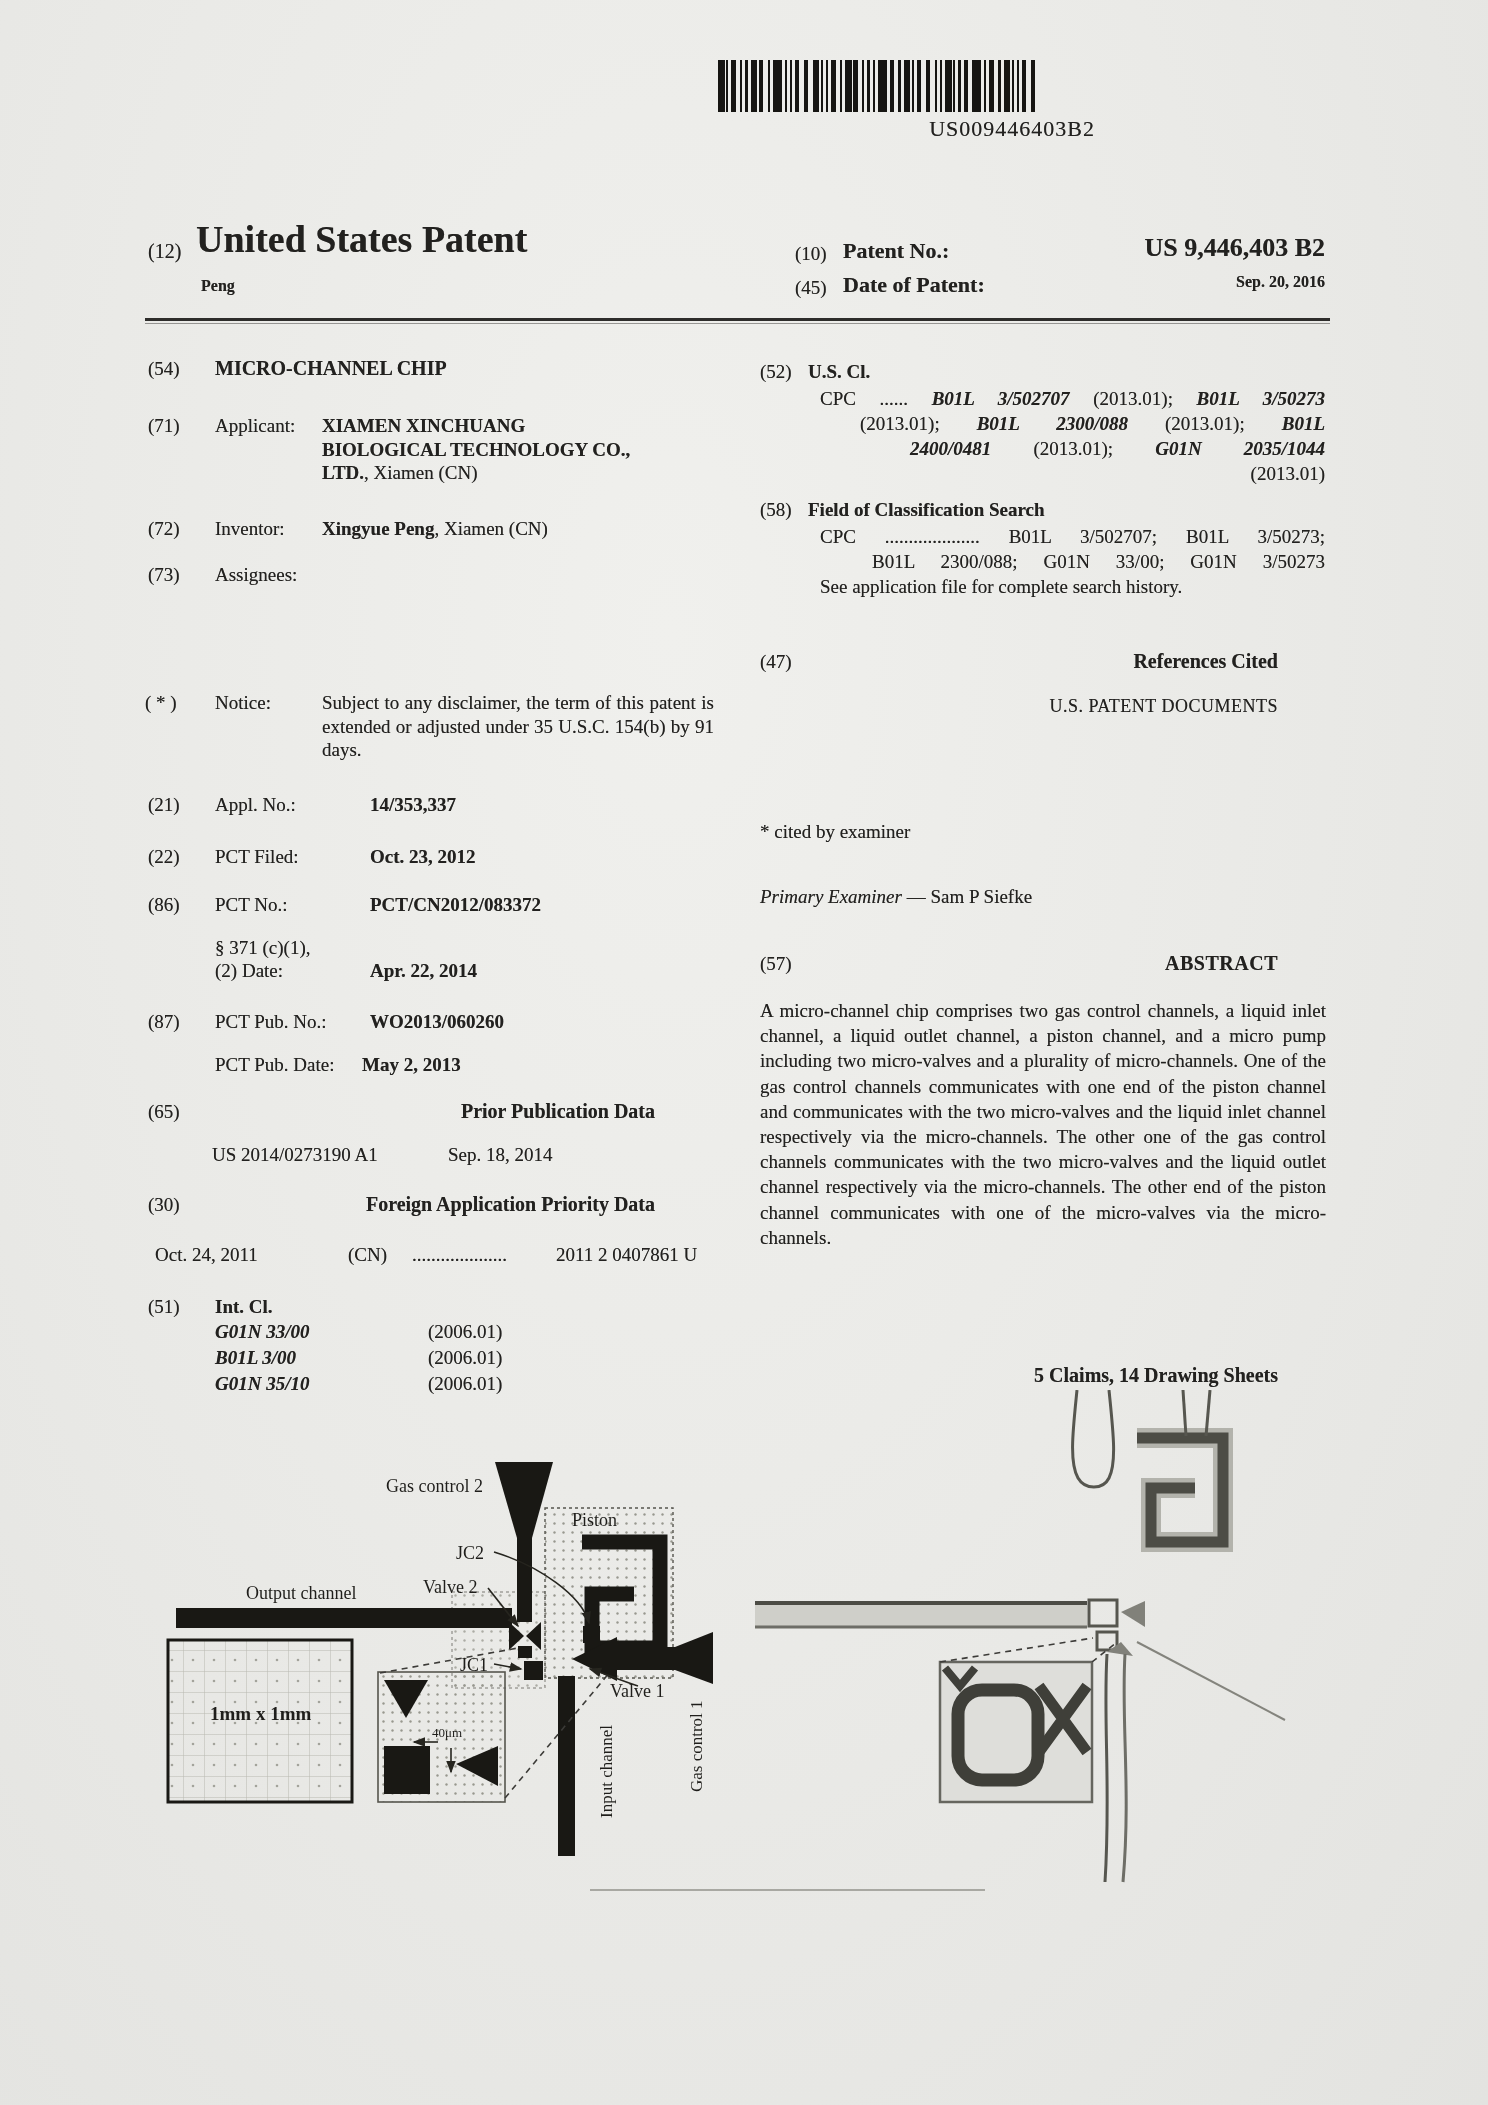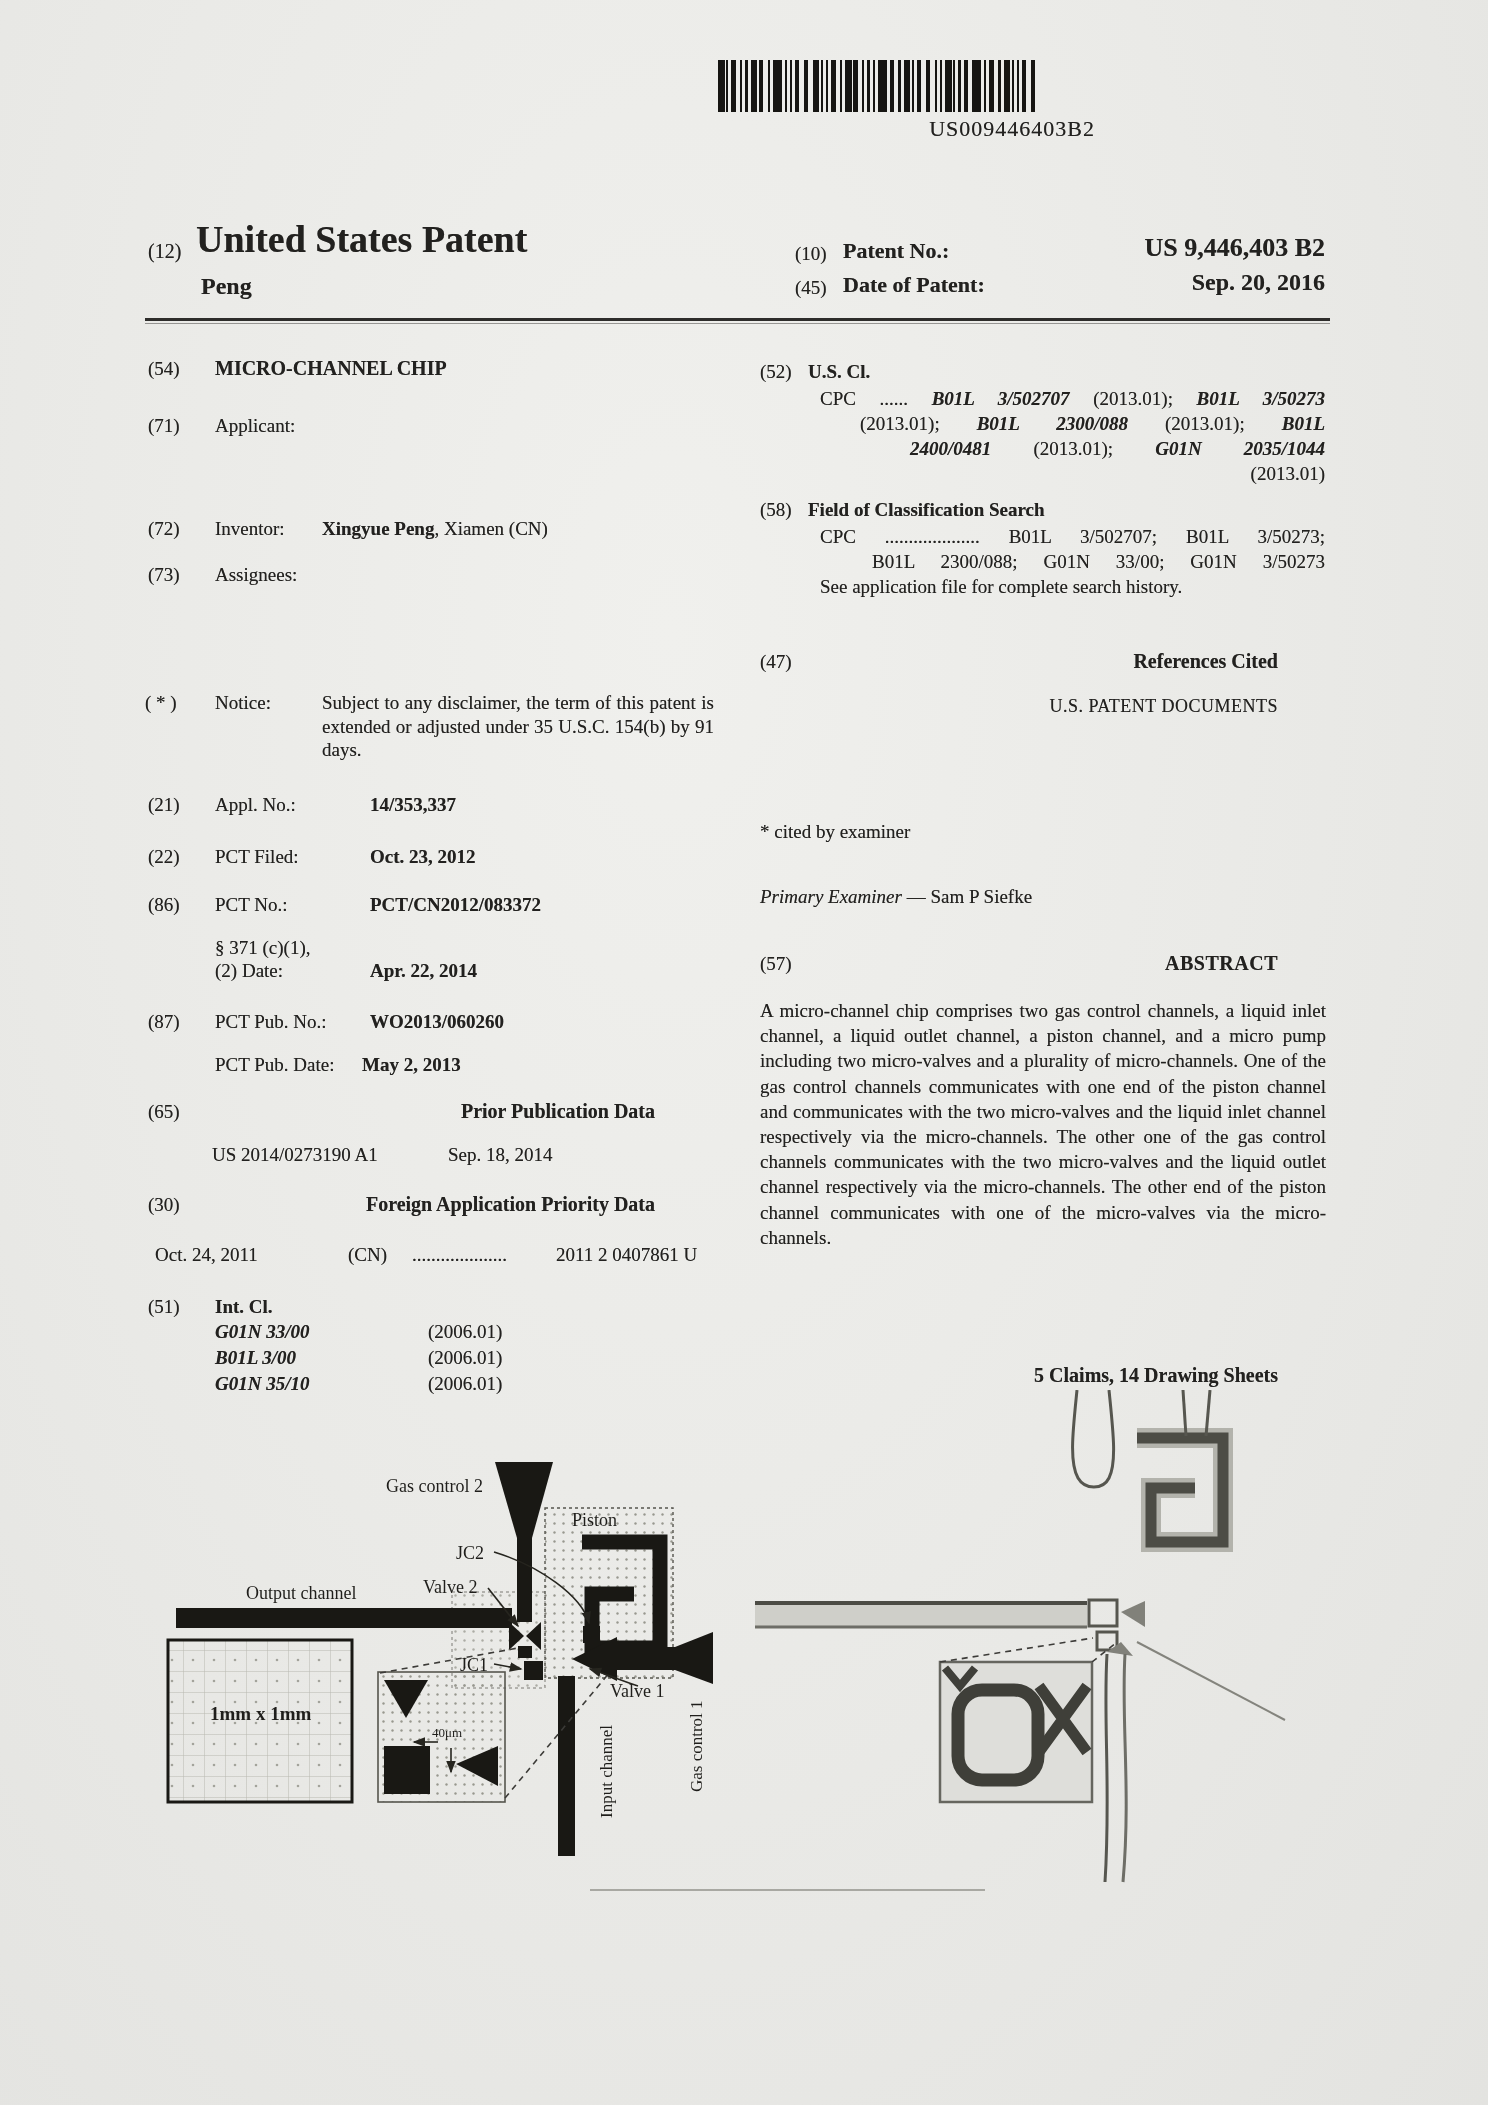--- a/index.html
+++ b/index.html
@@ -11,21 +11,21 @@
   .t{
     position:absolute; font-family:"Liberation Serif", serif; color:#22211f;
     text-shadow:0 0 0.6px rgba(34,33,31,0.5); white-space:nowrap;
   }
   .wrap{white-space:normal;}
   .b{font-weight:700}.i{font-style:italic}.bi{font-weight:700;font-style:italic}
   .s18{font-size:18px;line-height:23px}
   .s19{font-size:19px;line-height:23.5px}
   .s20{font-size:20px;line-height:24px}
   .s22{font-size:22px;line-height:26px}
-  .s24{font-size:24px;line-height:28px}
+  .s24{font-size:16px;line-height:28px}
   .s26{font-size:26px;line-height:30px}
   .s38{font-size:38px;line-height:42px}
   .ctr{text-align:right}.rt{text-align:right}
   .just{text-align:justify}
   .jl{text-align:justify;text-align-last:justify}
   .rule{position:absolute;background:#2e2d2b;}
   .barcode{position:absolute;left:718px;top:60px;width:322px;height:52px;display:flex;align-items:stretch;overflow:hidden;}
   .barcode span{display:inline-block;background:#161512;flex:none;}
   .barcode i{display:inline-block;flex:none;}
   .fig{position:absolute;}
@@ -148,20 +148,23 @@
   <span class="t s24 b rt" style="left:1095px;top:268px;width:230px">Sep. 20, 2016</span>
 
   <div class="rule" style="left:145px;top:318px;width:1185px;height:3px"></div>
   <div class="rule" style="left:145px;top:323px;width:1185px;height:1px;opacity:.45"></div>
 
   <span class="t s19" style="left:148px;top:357px">(54)</span>
   <span class="t s20 b" style="left:215px;top:356px">MICRO-CHANNEL CHIP</span>
 
   <span class="t s19" style="left:148px;top:414px">(71)</span>
   <span class="t s19" style="left:215px;top:414px">Applicant:</span>
+  <div class="t s19 wrap" style="left:322px;top:414px;width:318px">
+    <span class="b">XIAMEN XINCHUANG BIOLOGICAL TECHNOLOGY CO., LTD.</span><span>, Xiamen (CN)</span>
+  </div>
 
   <span class="t s19" style="left:148px;top:517px">(72)</span>
   <span class="t s19" style="left:215px;top:517px">Inventor:</span>
   <div class="t s19 wrap" style="left:322px;top:517px;width:330px">
     <span class="b">Xingyue Peng</span><span>, Xiamen (CN)</span>
   </div>
 
   <span class="t s19" style="left:148px;top:563px">(73)</span>
   <span class="t s19" style="left:215px;top:563px">Assignees:</span>
 

